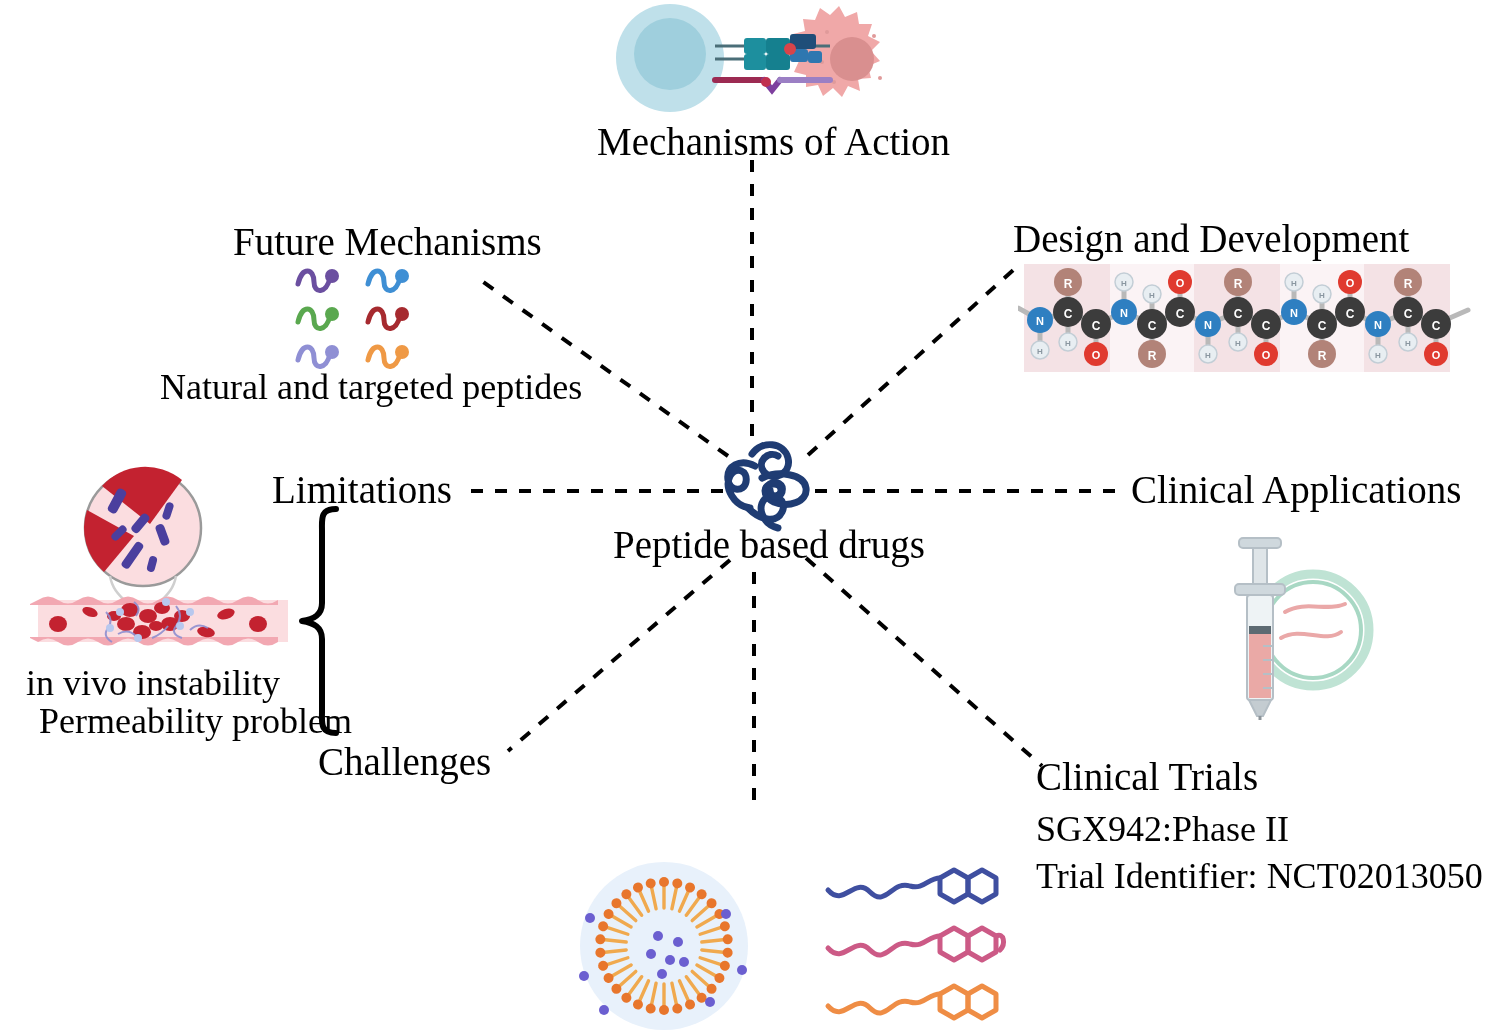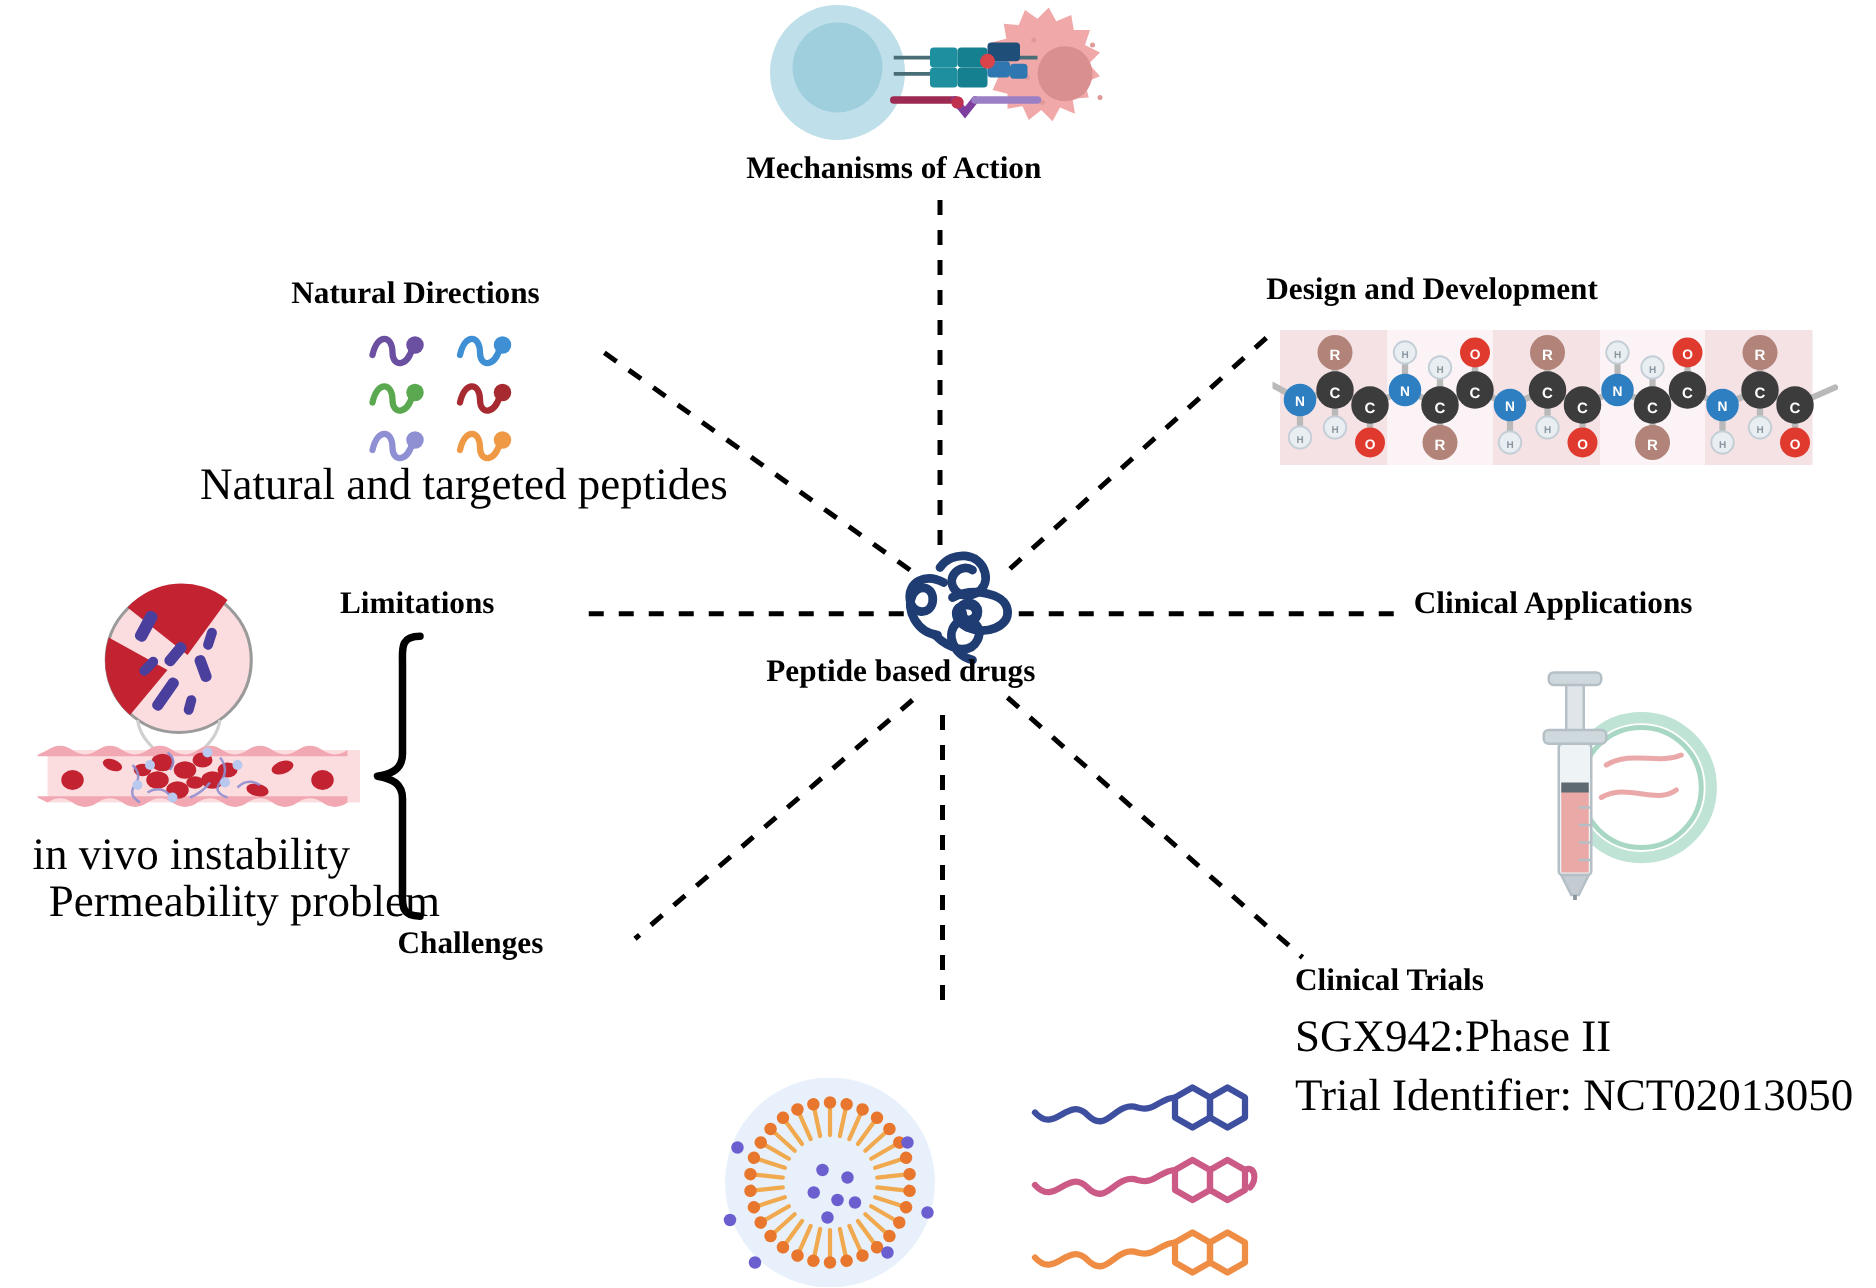--- a/index.html
+++ b/index.html
@@ -8,22 +8,22 @@
     background:#ffffff;
     font-family:"Liberation Serif","DejaVu Serif",serif;
     color:#000000;
     overflow:hidden;
     position:relative;
   }
   #stage{position:absolute;left:0;top:0;width:1501px;height:1030px;}
   #spokes{position:absolute;left:0;top:0;width:1501px;height:1030px;pointer-events:none;}
   .node{position:absolute;}
   .ttl{
-    font-weight:bold;
-    font-size:25px;
+    font-weight:normal;
+    font-size:39px;
     line-height:1.05;
     white-space:nowrap;
     letter-spacing:0px;
   }
   .sub{
     font-size:36px;
     line-height:1.22;
     white-space:nowrap;
     font-weight:normal;
   }
@@ -262,21 +262,21 @@
         <line x1="58" y1="126" x2="68" y2="126"></line>
         <line x1="58" y1="140" x2="68" y2="140"></line>
         <line x1="58" y1="154" x2="68" y2="154"></line>
         <line x1="58" y1="168" x2="68" y2="168"></line>
       </g>
       <path d="M44 180 L66 180 L58 196 L52 196 Z" fill="#c4ccd1" stroke="#b5bfc6" stroke-width="2"></path>
       <line x1="55" y1="196" x2="55" y2="200" stroke="#8d959b" stroke-width="3"></line>
     </svg>
   </div>
 
-  <div class="node ttl" style="left:1036px;top:757px;margin-top:15px;">Clinical Trials</div>
+  <div class="node ttl" style="left:1036px;top:757px;">Clinical Trials</div>
   <div class="node sub" style="left:1036px;top:808px;">SGX942:Phase II</div>
   <div class="node sub" style="left:1036px;top:855px;">Trial Identifier: NCT02013050</div>
 
   <div class="node" style="left:566px;top:862px;width:200px;height:168px;">
     <svg width="200" height="168" viewBox="0 0 200 168">
       <circle cx="98" cy="84" r="84" fill="#e8f1fb"></circle>
       <g id="lipids" stroke="#f0a94e" stroke-width="3.4" stroke-linecap="round">
         <g transform="translate(98,84)">
           <g>
               <line x1="0" y1="-64" x2="0" y2="-38"></line>
@@ -565,21 +565,21 @@
         <circle cx="108" cy="172" r="4"></circle>
           <circle cx="136" cy="136" r="4"></circle>
         <circle cx="160" cy="146" r="4"></circle>
           <circle cx="80" cy="162" r="4"></circle>
       </g>
     </svg>
   </div>
   <div class="node sub" style="left:26px;top:662px;">in vivo instability</div>
   <div class="node sub" style="left:3px;top:700px;margin-left:36px;">Permeability problem</div>
 
-  <div class="node ttl" style="left:233px;top:222px;">Natural Directions</div>
+  <div class="node ttl" style="left:233px;top:222px;">Future Mechanisms</div>
   <div class="node" style="left:292px;top:260px;width:140px;height:110px;">
     <svg width="140" height="110" viewBox="0 0 140 110">
       <g fill="none" stroke-width="5" stroke-linecap="round">
         <g stroke="#6b4fa0">
             <path d="M6 24 C10 6 22 8 22 22 C22 34 34 34 38 18"></path>
           </g>
         <circle cx="40" cy="16" r="7" fill="#6b4fa0" stroke="none"></circle>
         <g stroke="#3f8fd4">
             <path d="M76 24 C80 6 92 8 92 22 C92 34 104 34 108 18"></path>
           </g>

